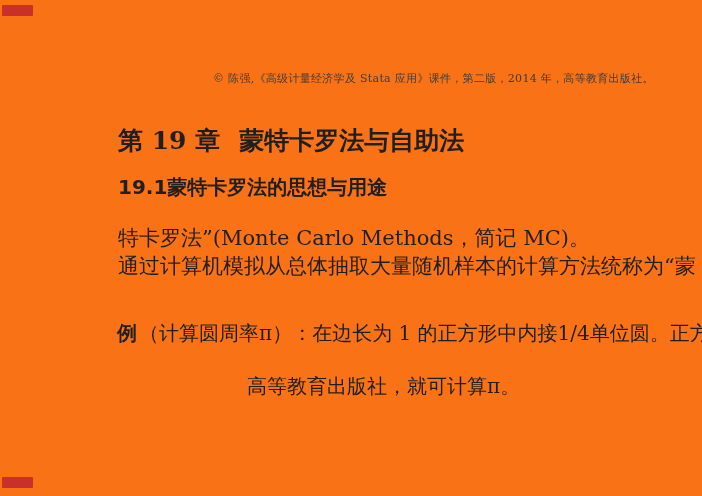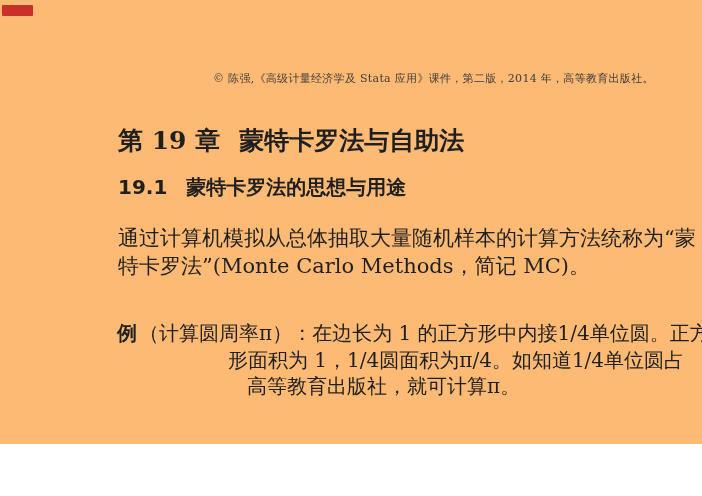--- a/index.html
+++ b/index.html
@@ -3,22 +3,22 @@
 <meta charset="utf-8">
 <style>
   html, body {
     margin: 0;
     padding: 0;
     background: #ffffff;
   }
   #slide {
     position: relative;
     width: 702px;
-    height: 444px;
-    background: #fdba74;
+    height: 496px;
+    background: #f97316;
     overflow: hidden;
     font-family: "DejaVu Serif", "Liberation Serif", serif;
     color: #1f1f1f;
   }
   .red-mark {
     position: absolute;
     left: 2px;
     width: 31px;
     height: 11px;
     background: #c9302a;
@@ -49,21 +49,21 @@
 
   .section {
     position: absolute;
     left: 118px;
     top: 174px;
     font-size: 20px;
     font-weight: bold;
     font-family: "DejaVu Sans", "Liberation Sans", sans-serif;
     white-space: nowrap;
   }
-  .section .num { margin-right: 19px; }
+  .section .num { }
 
   .intro {
     position: absolute;
     left: 118px;
     top: 224px;
     font-size: 21px;
     line-height: 28px;
     white-space: nowrap;
   }
 
@@ -92,25 +92,24 @@
 
   <div class="chapter">
     <span class="num">第 19 章</span><span>蒙特卡罗法与自助法</span>
   </div>
 
   <div class="section">
     <span class="num">19.1</span><span>蒙特卡罗法的思想与用途</span>
   </div>
 
   <div class="intro">
+    <div>特卡罗法”(Monte Carlo Methods，简记 MC)。</div>
     <div>通过计算机模拟从总体抽取大量随机样本的计算方法统称为“蒙</div>
-    <div>特卡罗法”(Monte Carlo Methods，简记 MC)。</div>
   </div>
 
   <div class="example-line ex-l1">
     <span class="ex-label">例</span><span>（计算圆周率π）：在边长为 1 的正方形中内接1/4单位圆。正方</span>
   </div>
-  <div class="example-line ex-l2">形面积为 1，1/4圆面积为π/4。如知道1/4单位圆占</div>
   <div class="example-line ex-l3">高等教育出版社，就可计算π。</div>
 
   <div class="red-mark bottom"></div>
 
 </div>
 
 </body></html>

